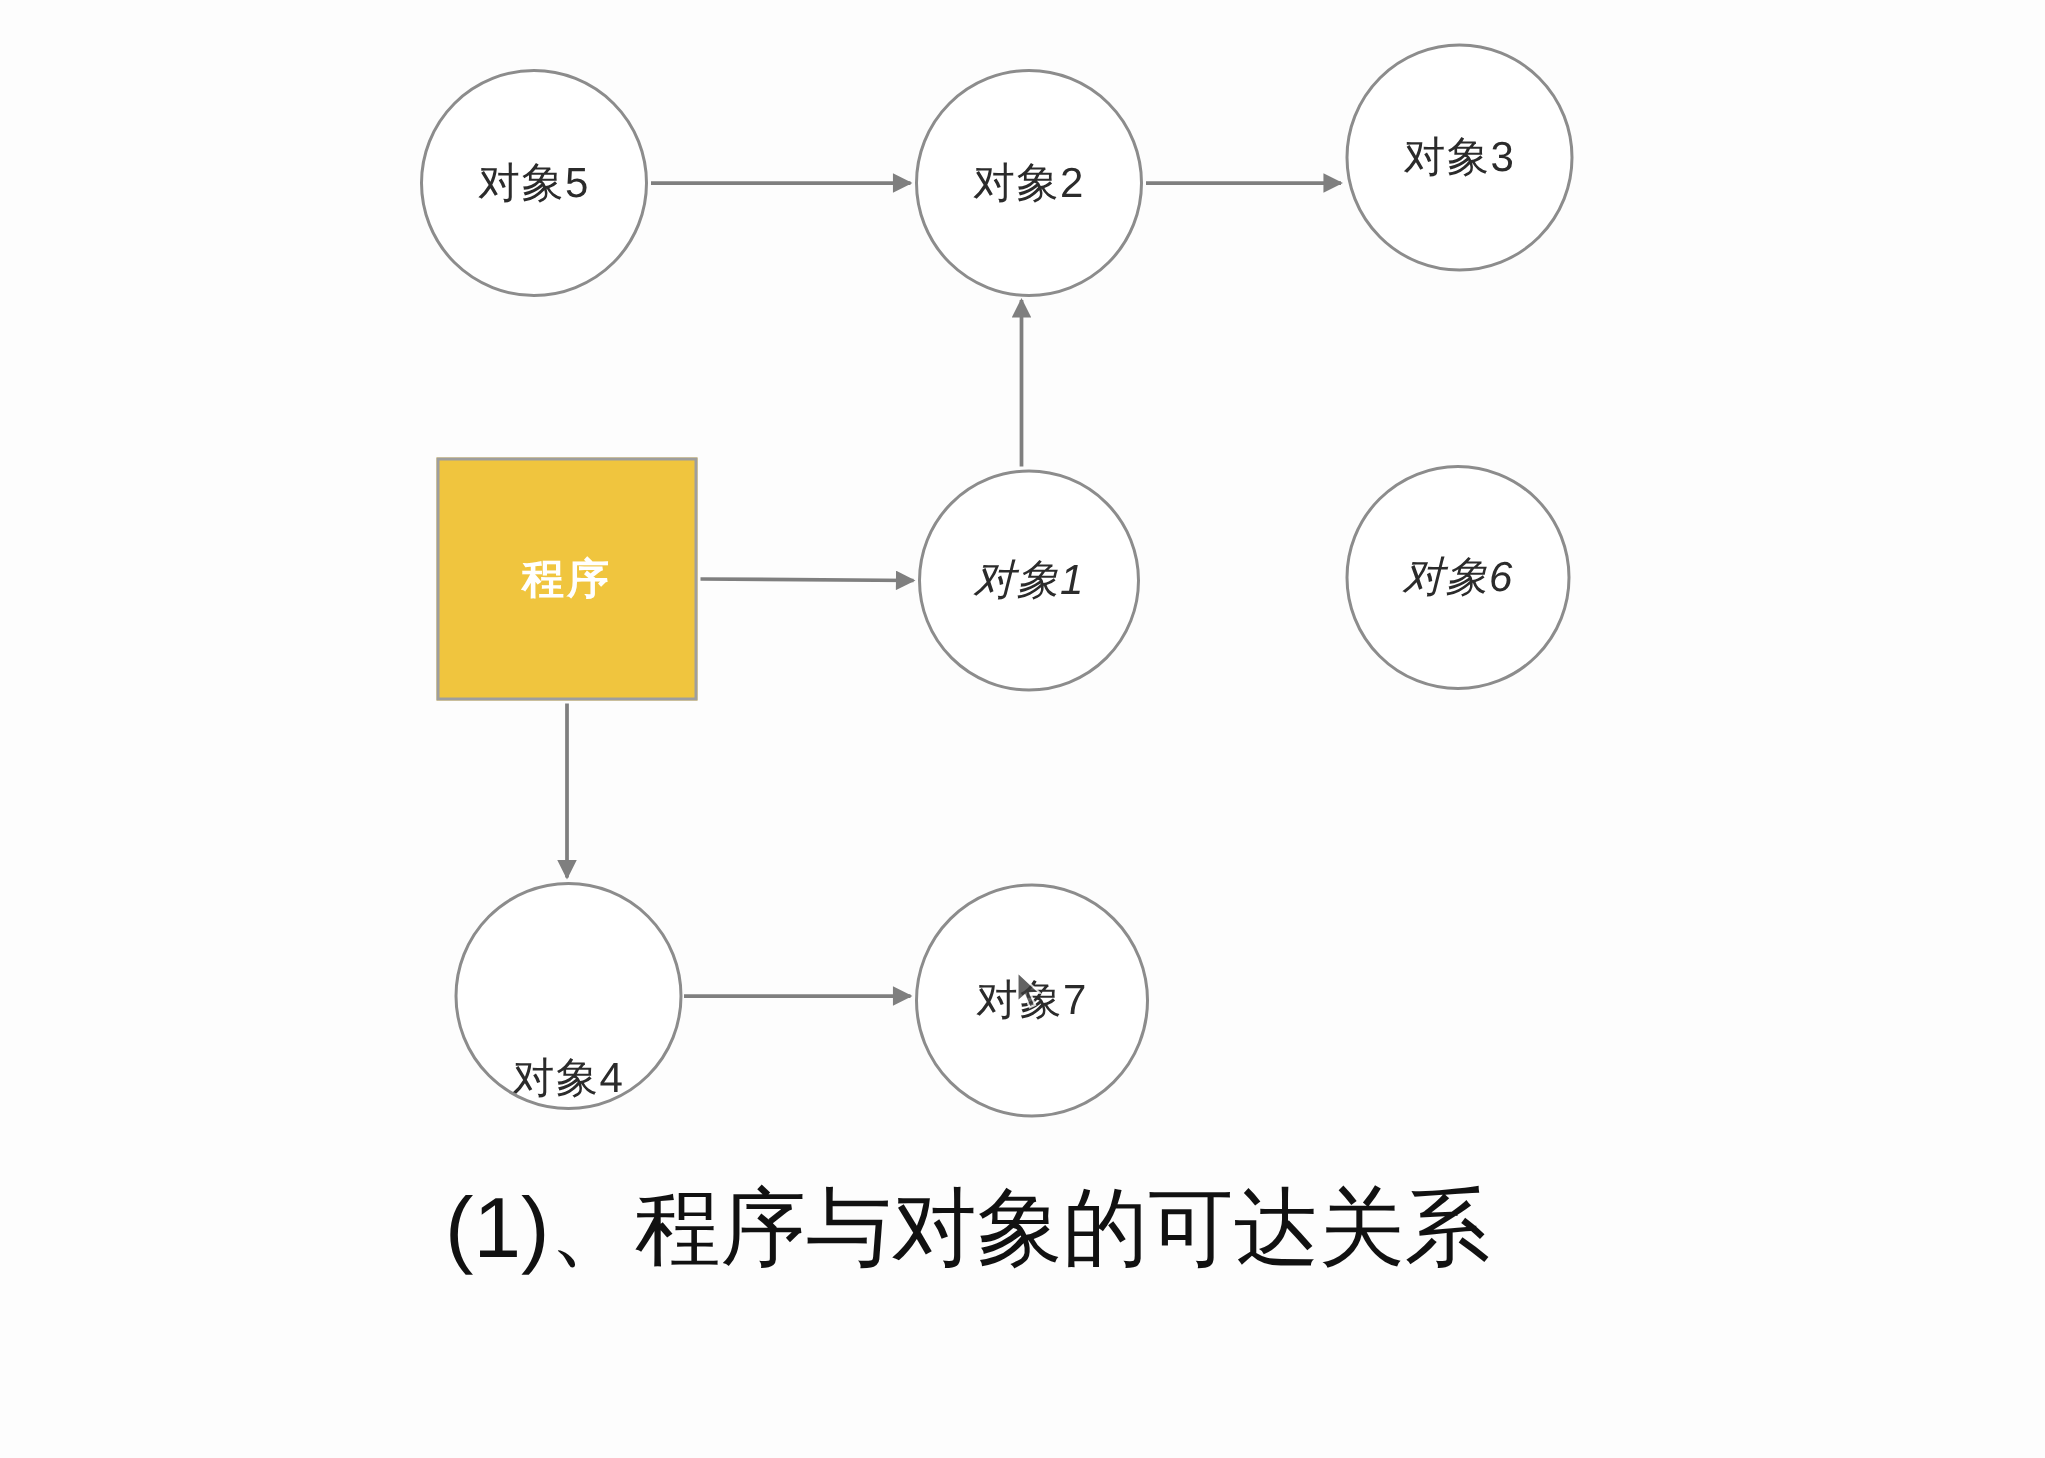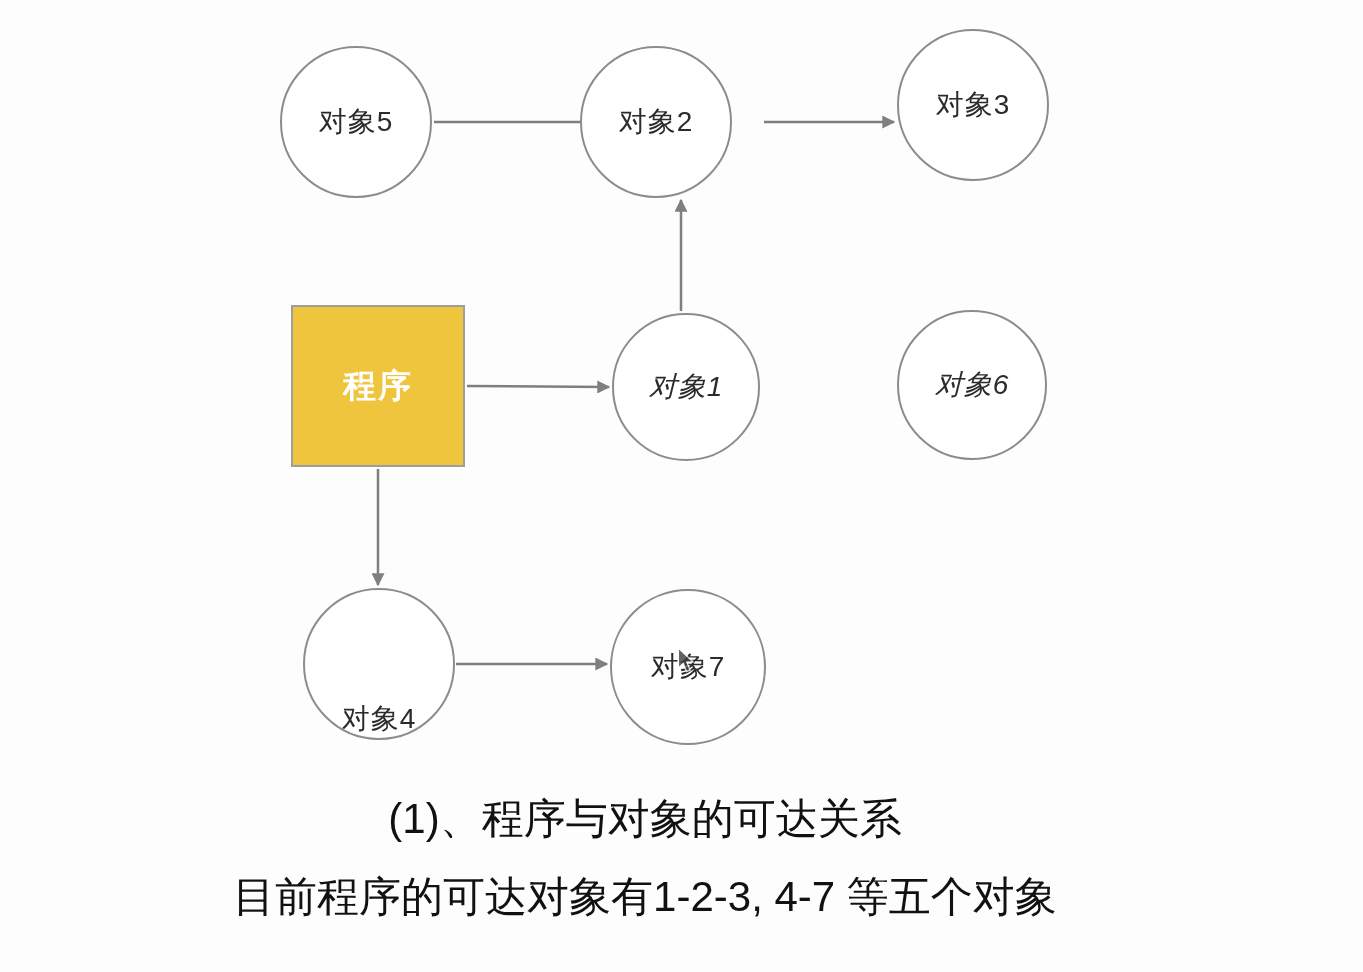--- a/index.html
+++ b/index.html
@@ -41,34 +41,34 @@
     font-size: 28px;
     color: var(--node_text, #2b2b2b);
     letter-spacing: 1px;
     white-space: nowrap;
   }
   .node-square {
     border: 2px solid var(--program_border, #9e9e9e);
     background: var(--program_fill, #f0c53e);
   }
   .node-square .node-label {
-    font-size: 33px;
+    font-size: 28px;
     font-weight: bold;
     color: var(--program_text, #ffffff);
     letter-spacing: 2px;
     white-space: nowrap;
   }
   .caption {
     position: absolute;
     left: 0;
     top: 780px;
     width: 1290px;
     text-align: center;
     color: var(--caption_text, #111111);
-    font-size: 42px;
+    font-size: 57px;
     line-height: 78px;
     white-space: nowrap;
   }
   .mouse-cursor {
     position: absolute;
     left: 676px;
     top: 648px;
     width: 22px;
     height: 26px;
     opacity: 0.8;
@@ -92,21 +92,21 @@
         <line x1="467" y1="386" x2="609" y2="387" marker-end="url(#arrowhead)"></line>
         <line x1="378" y1="469" x2="378" y2="585" marker-end="url(#arrowhead)"></line>
         <line x1="456" y1="664" x2="607" y2="664" marker-end="url(#arrowhead)"></line>
       </g>
   </svg>
 
   <div>
       <div class="node node-circle" style="left: 280px; top: 46px; width: 152px; height: 152px;">
         <span class="node-label">对象5</span>
       </div>
-      <div class="node node-circle" style="left: 580px; top: 46px; width: 152px; height: 152px;">
+      <div class="node node-circle" style="left: 610px; top: 46px; width: 152px; height: 152px;">
         <span class="node-label">对象2</span>
       </div>
       <div class="node node-circle" style="left: 897px; top: 29px; width: 152px; height: 152px;">
         <span class="node-label">对象3</span>
       </div>
       <div class="node node-square" style="left: 291px; top: 305px; width: 174px; height: 162px;">
         <span class="node-label">程序</span>
       </div>
       <div class="node node-circle" style="left: 612px; top: 313px; width: 148px; height: 148px; font-style: italic;">
         <span class="node-label">对象1</span>
@@ -117,20 +117,19 @@
       <div class="node node-circle" style="left: 303px; top: 588px; width: 152px; height: 152px; align-items: flex-end;">
         <span class="node-label">对象4</span>
       </div>
       <div class="node node-circle" style="left: 610px; top: 589px; width: 156px; height: 156px; align-items: center;">
         <span class="node-label">对象7</span>
       </div>
     </div>
 
   <div class="caption">
     <div>(1)、程序与对象的可达关系</div>
-    <div>目前程序的可达对象有1-2-3, 4-7 等五个对象</div>
   </div>
 
   <svg class="mouse-cursor" viewBox="0 0 12 15" xmlns="http://www.w3.org/2000/svg">
     <path d="M1,0 L1,11.5 L3.8,9 L5.7,13.6 L7.8,12.7 L5.9,8.2 L9.5,8 Z" fill="#3c3c3c" stroke="#ffffff" stroke-width="0.8"></path>
   </svg>
 
 </div>
 
 </body></html>

